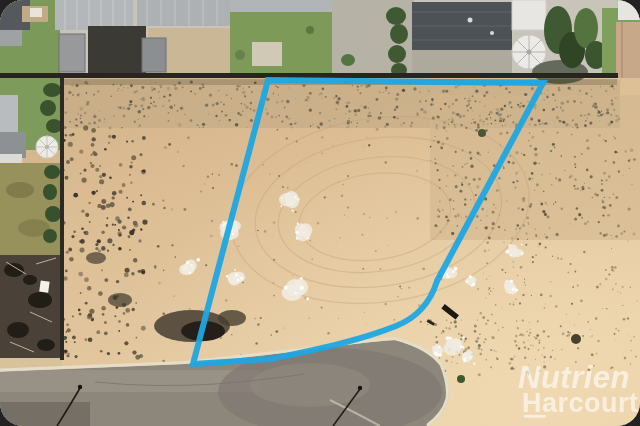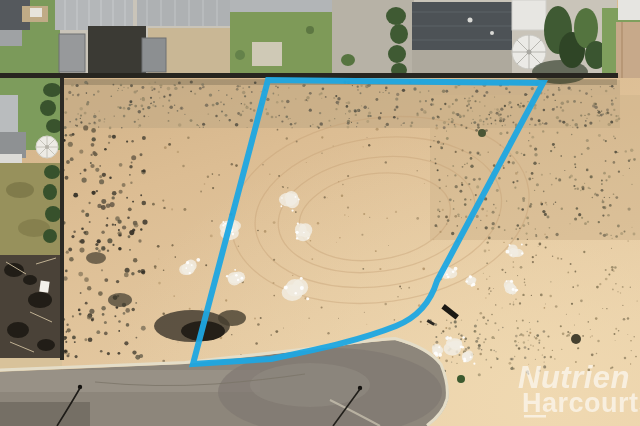--- a/index.html
+++ b/index.html
@@ -1,17 +1,17 @@
 <!DOCTYPE html>
 <html><head>
 <meta charset="utf-8">
 <style>
   html,body{margin:0;padding:0;background:#222;}
   .stage{position:relative;width:640px;height:426px;overflow:hidden;
-         font-family:"Liberation Sans",sans-serif;}
+         font-family:"Liberation Sans",sans-serif;border-radius:23px;}
   svg{display:block;}
   text{font-family:"Liberation Sans",sans-serif;}
   .wm1{font-weight:bold;font-style:italic;font-size:31px;letter-spacing:.5px;}
   .wm2{font-weight:bold;font-size:27px;letter-spacing:.5px;}
 </style>
 </head>
 <body>
 
 <div class="stage">
 <svg width="640" height="426" viewBox="0 0 640 426">

